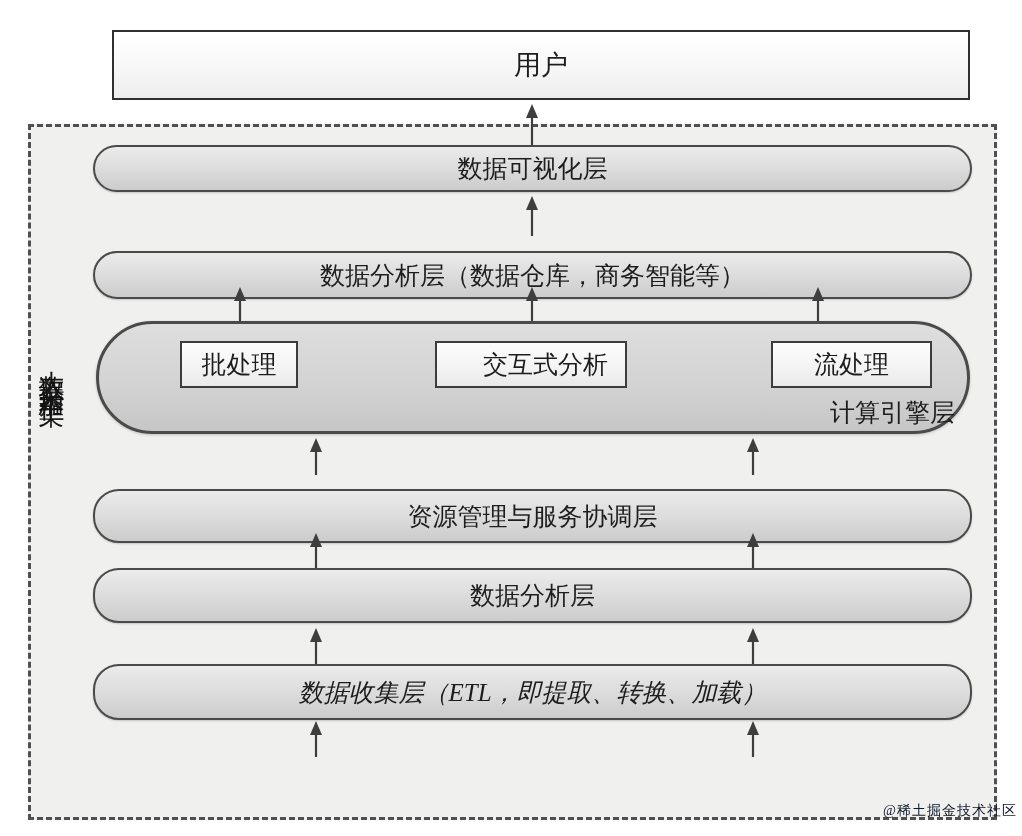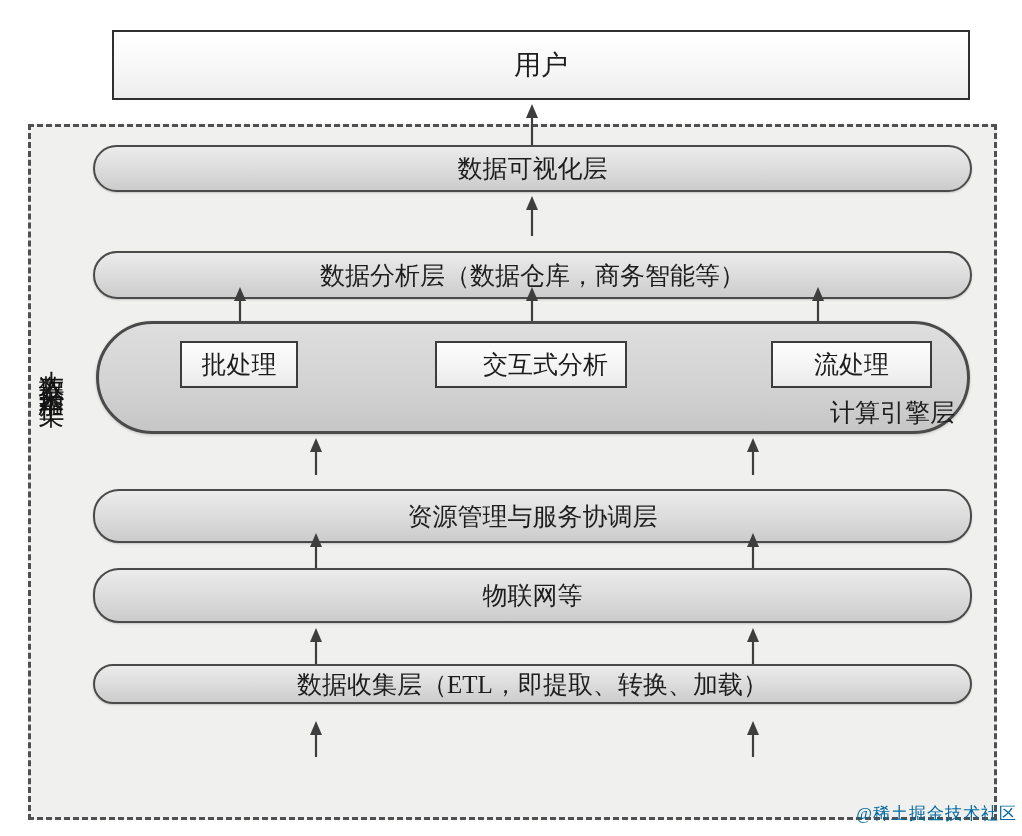--- a/index.html
+++ b/index.html
@@ -55,21 +55,21 @@
     border-radius: 26px;
     background: linear-gradient(#ebebeb, #dedede 45%, #cccccc);
     display: flex; align-items: center; justify-content: center;
     font-size: 25px;
     box-shadow: 0 1px 2px rgba(0,0,0,0.18);
   }
   .pill-visualization { top: 145px; height: 47px; }
   .pill-analysis      { top: 236px; height: 48px; margin-top: 15px; }
   .pill-resource      { top: 489px; height: 54px; }
   .pill-storage       { top: 568px; height: 55px; }
-  .pill-collection    { top: 664px; height: 40px; }
+  .pill-collection    { top: 664px; height: 56px; font-style: italic; }
 
   
   .compute {
     position: absolute;
     left: 96px; top: 321px;
     width: 874px; height: 113px;
     box-sizing: border-box;
     border: 3px solid #4a4a4a;
     border-radius: 57px;
     background: linear-gradient(#dedede, #d2d2d2 60%, #c6c6c6);
@@ -109,22 +109,22 @@
   .arrows {
     position: absolute;
     left: 0; top: 0;
     width: 1022px; height: 836px;
     pointer-events: none;
   }
 
   .watermark {
     position: absolute;
     right: 5px; top: 802px;
-    font-size: 17px;
-    color: #0369a1;
+    font-size: 14px;
+    color: #0f172a;
     letter-spacing: 1px;
     z-index: 5;
     margin-left: 24px;
   }
 </style>
 </head>
 <body>
 
 <div id="stage">
 
@@ -155,21 +155,21 @@
       <span>流处理</span>
     </div>
     <div class="compute-title">计算引擎层</div>
   </div>
 
   <div class="pill pill-resource">
     <span>资源管理与服务协调层</span>
   </div>
 
   <div class="pill pill-storage">
-    <span>物联网等</span>
+    <span>数据分析层</span>
   </div>
 
   <div class="pill pill-collection">
     <span>数据收集层（ETL，即提取、转换、加载）</span>
   </div>
 
 
   <svg class="arrows" viewBox="0 0 1022 836" xmlns="http://www.w3.org/2000/svg">
     <g stroke="#3e3e3e" stroke-width="2.2" fill="#3e3e3e">
 

